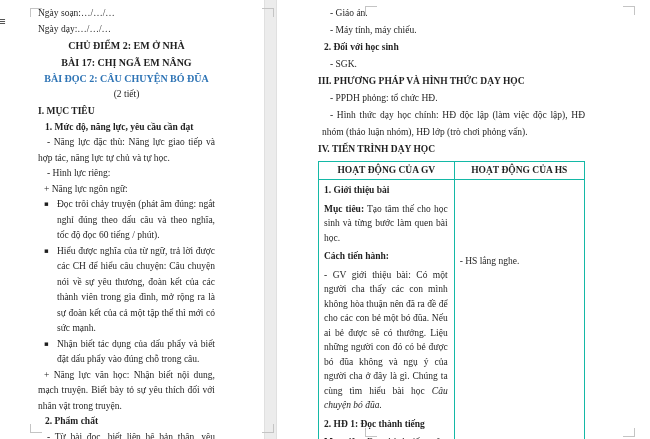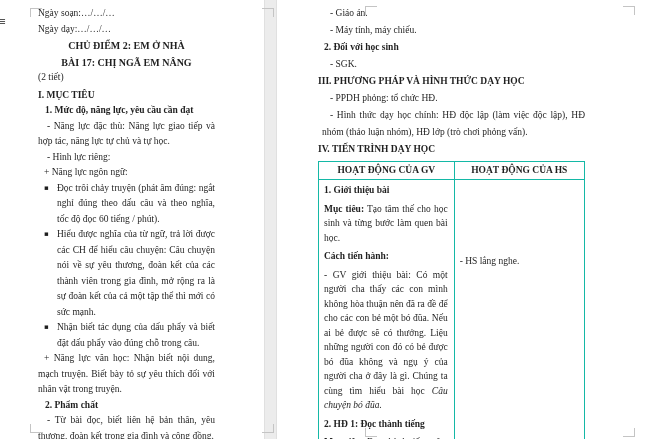--- a/index.html
+++ b/index.html
@@ -26,21 +26,21 @@
     border-right: 1px solid #e0e0e0;
     flex: 0 0 13px;
   }
   .page-right { width: 318px; padding: 5px 10px 0 41px; }
 
   
   .page-left { font-size: 9.5px; line-height: 15.5px; }
   .meta-line { text-align: left; }
   .doc-title { text-align: center; font-weight: bold; font-size: 10px; margin-top: 1px; }
   .doc-subtitle { text-align: center; font-weight: bold; font-size: 10px; color: #2e74b5; margin-top: 1px; }
-  .doc-duration { text-align: left; }
+  .doc-duration { text-align: center; }
   .sec-heading { font-weight: bold; margin-top: 2px; }
   .sub-heading { font-weight: bold; margin-left: 7px; }
   .para { text-align: justify; text-indent: 9px; }
   .para-plus { text-align: justify; text-indent: 6px; }
   .bullet-item {
     position: relative;
     margin-left: 4px;
     padding-left: 15px;
     text-align: justify;
   }
@@ -103,20 +103,21 @@
 </head>
 <body>
 
 <div class="canvas">
 
   <div class="page page-left">
     <p class="meta-line">Ngày soạn:…/…/…</p>
     <p class="meta-line">Ngày dạy:…/…/…</p>
     <p class="doc-title">CHỦ ĐIỂM 2: EM Ở NHÀ</p>
     <p class="doc-title">BÀI 17: CHỊ NGÃ EM NÂNG</p>
+    <p class="doc-subtitle">BÀI ĐỌC 2: CÂU CHUYỆN BÓ ĐŨA</p>
     <p class="doc-duration">(2 tiết)</p>
 
     <p class="sec-heading">I. MỤC TIÊU</p>
     <p class="sub-heading">1. Mức độ, năng lực, yêu cầu cần đạt</p>
     <p class="para">- Năng lực đặc thù: Năng lực giao tiếp và hợp tác, năng lực tự chủ và tự học.</p>
     <p class="para">- Hình lực riêng:</p>
     <p class="para-plus">+ Năng lực ngôn ngữ:</p>
 
     <div class="bullet-item">
       <span class="bullet-marker">▪</span>

